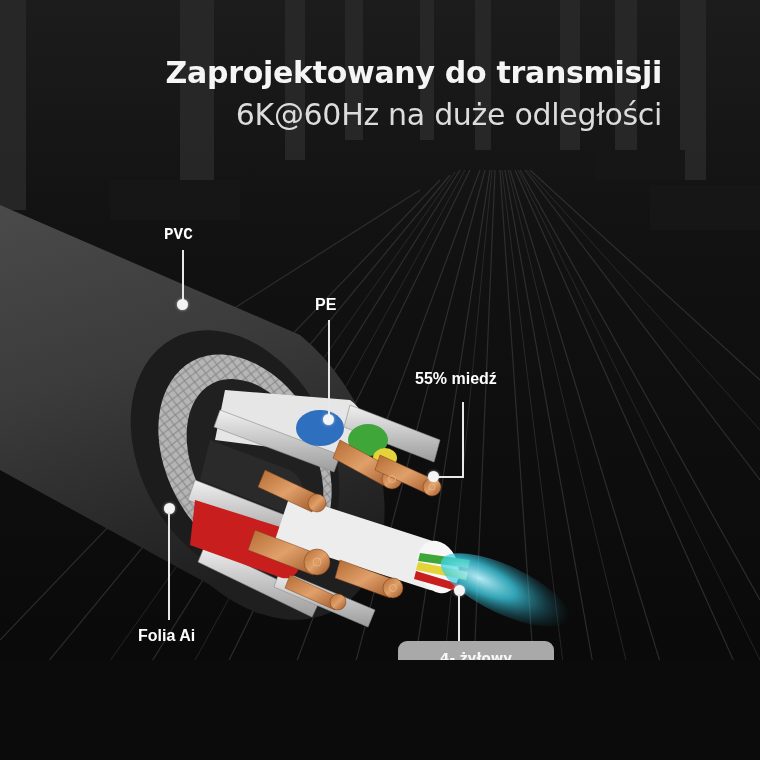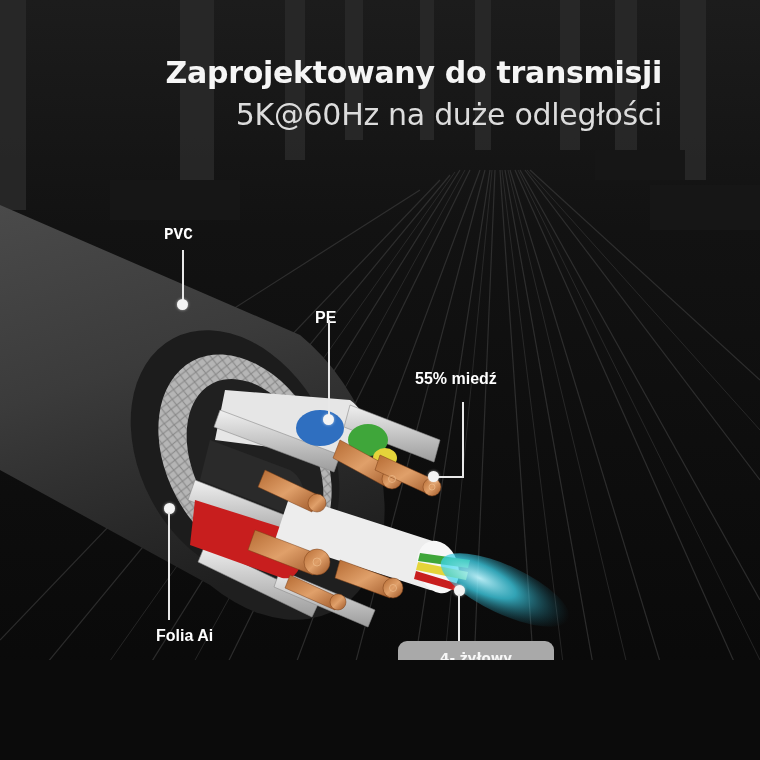--- a/index.html
+++ b/index.html
@@ -159,39 +159,39 @@
     <g fill="none" stroke="#f0c090" stroke-width="0.8" opacity="0.8">
       <circle cx="317" cy="562" r="4"></circle>
       <circle cx="392" cy="479" r="3.5"></circle>
       <circle cx="432" cy="487" r="3"></circle>
       <circle cx="393" cy="588" r="3.5"></circle>
     </g>
   </svg>
 
   <div class="headline">
     <span class="l1">Zaprojektowany do transmisji</span>
-    <span class="l2">5K@60Hz na duże odległości</span>
+    <span class="l2">6K@60Hz na duże odległości</span>
   </div>
 
   <div class="callout-label" style="left:164px; top:226px;font-family:Liberation Mono, monospace;">PVC</div>
   <div class="callout-line" style="left:182px; top:250px; width:2px; height:52px;"></div>
   <div class="callout-dot" style="left:177px; top:299px;"></div>
 
-  <div class="callout-label" style="left:315px; top:309px;text-align:right;">PE</div>
+  <div class="callout-label" style="left:315px; top:296px;text-align:right;">PE</div>
   <div class="callout-line" style="left:328px; top:320px; width:2px; height:97px;"></div>
   <div class="callout-dot" style="left:323px; top:414px;"></div>
 
   <div class="callout-label" style="left:415px; top:370px;">55% miedź</div>
   <div class="callout-line" style="left:462px; top:402px; width:2px; height:76px;"></div>
   <div class="callout-line" style="left:436px; top:476px; width:28px; height:2px;"></div>
   <div class="callout-dot" style="left:428px; top:471px;"></div>
 
   <div class="callout-dot" style="left:164px; top:503px;"></div>
   <div class="callout-line" style="left:168px; top:512px; width:2px; height:108px;"></div>
-  <div class="callout-label" style="left:156px; top:627px;">Folia Ai</div>
+  <div class="callout-label" style="left:138px; top:627px;">Folia Ai</div>
 
   <div class="callout-dot" style="left:454px; top:585px;"></div>
   <div class="callout-line" style="left:458px; top:594px; width:2px; height:47px;"></div>
   <div class="fiber-box">
     <span>4- żyłowy</span>
   </div>
 
 </div>
 
 </body></html>

